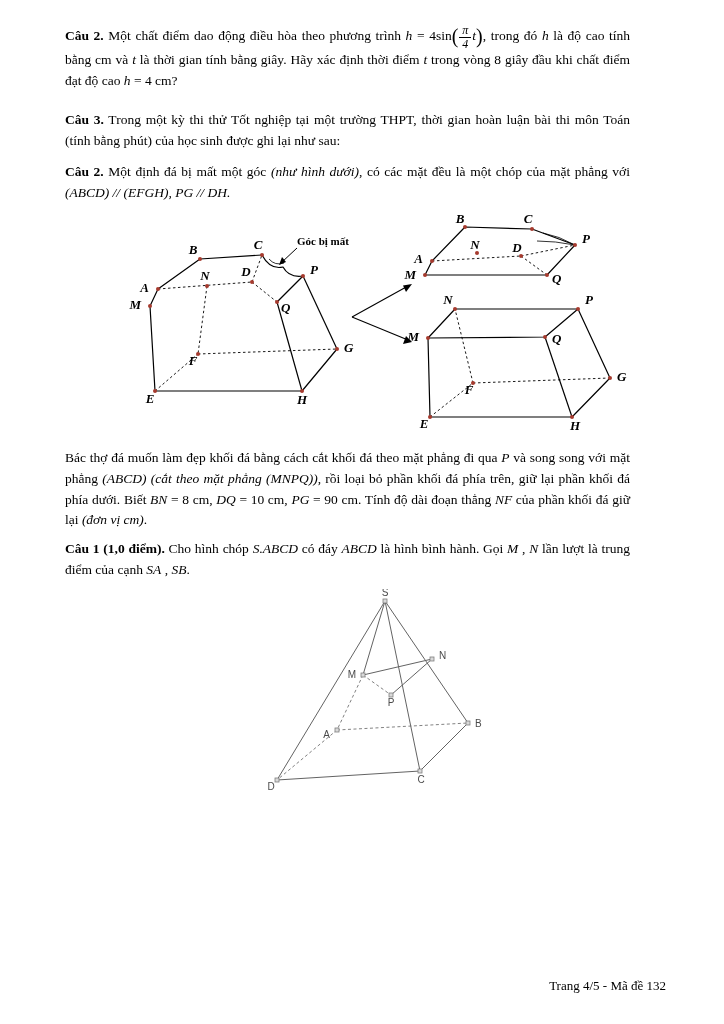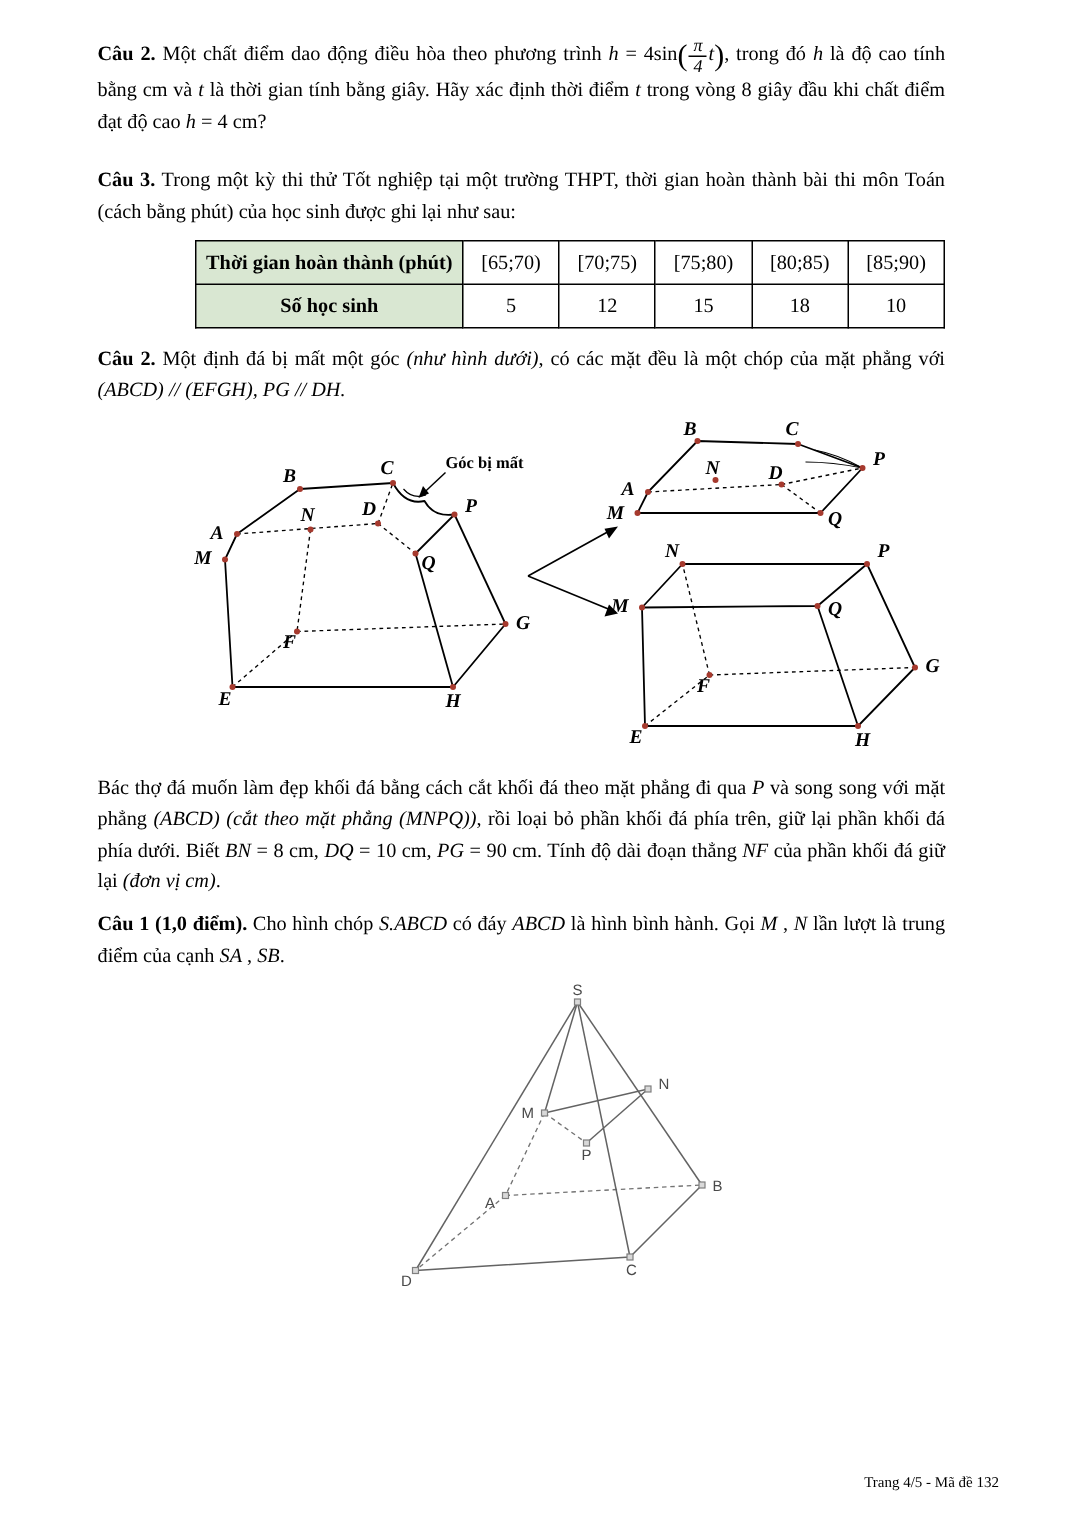--- a/index.html
+++ b/index.html
@@ -25,51 +25,31 @@
   svg text.vlabel{font-family:"Liberation Serif",serif;font-size:13px;font-weight:700;font-style:italic;fill:#000;}
   svg text.note{font-family:"Liberation Serif",serif;font-size:11px;font-weight:700;fill:#000;}
   svg text.plabel{font-family:"Liberation Sans",sans-serif;font-size:10px;fill:#4a4a4a;}
   svg .edge{stroke:#000;stroke-width:1.2;fill:none;stroke-linejoin:round;}
   svg .thin{stroke:#000;stroke-width:0.8;fill:none;}
   svg .hid{stroke:#000;stroke-width:0.9;fill:none;stroke-dasharray:2.5 2.5;}
   svg .dot{fill:#a63a2e;stroke:none;}
   svg .pedge{stroke:#636363;stroke-width:1;fill:none;}
   svg .phid{stroke:#737373;stroke-width:0.9;fill:none;stroke-dasharray:3 2.5;}
   svg .vmark{fill:#d9d9d9;stroke:#7f7f7f;stroke-width:0.8;}
-  .footer{position:absolute;right:58px;bottom:30px;font-size:10px;}
+  .footer{position:absolute;right:58px;bottom:30px;font-size:13px;}
 </style>
 </head>
 <body>
 
 <div class="page">
 
   <p class="para"><span><span class="b">Câu 2.</span><span> Một chất điểm dao động điều hòa theo phương trình </span></span><span style="white-space:nowrap;"><span class="i">h</span><span> = 4sin</span><span class="bigp">(</span><span class="frac"><span class="num">π</span><span class="den">4</span></span><span class="i">t</span><span class="bigp">)</span></span><span><span>, trong đó </span><span class="i">h</span><span> là độ cao tính bằng cm và </span><span class="i">t</span><span> là thời gian tính bằng giây. Hãy xác định thời điểm </span><span class="i">t</span><span> trong vòng 8 giây đầu khi chất điểm đạt độ cao </span><span class="i">h</span><span> = 4 cm?</span></span></p>
 
-  <p class="para mt18"><span><span class="b">Câu 3.</span><span>  Trong một kỳ thi thử Tốt nghiệp tại một trường THPT, thời gian hoàn thành bài thi môn Toán (cách bằng phút) của học sinh được ghi lại như sau:</span></span></p>
-
-  <table class="freq">
-    <tbody>
-        <tr>
-      <td class="ghead">Thời gian hoàn thành (phút)</td>
-      <td class="ival">[65;70)</td>
-      <td class="ival">[70;75)</td>
-      <td class="ival">[75;80)</td>
-      <td class="ival">[80;85)</td>
-      <td class="ival">[85;90)</td>
-    </tr>
-    <tr>
-      <td class="ghead">Số học sinh</td>
-      <td class="ival">5</td>
-      <td class="ival">12</td>
-      <td class="ival">15</td>
-      <td class="ival">18</td>
-      <td class="ival">10</td>
-    </tr>
-  </tbody>
-    </table>
+  <p class="para mt18"><span><span class="b">Câu 3.</span><span>  Trong một kỳ thi thử Tốt nghiệp tại một trường THPT, thời gian hoàn luận bài thi môn Toán (tính bằng phút) của học sinh được ghi lại như sau:</span></span></p>
+
 
 
   <p class="para mt10"><span><span class="b">Câu 2.</span><span> Một định đá bị mất một góc </span><span class="i">(như hình dưới)</span><span>, có các mặt đều là một chóp của mặt phẳng với </span><span class="i">(ABCD) // (EFGH), PG // DH.</span></span></p>
 
   <div class="figwrap">
     <svg width="595" height="232" viewBox="0 0 595 232">
 
       <g>
         <path class="hid" d="M93,77 L187,70"></path>
         <path class="hid" d="M187,70 L212,90"></path>

